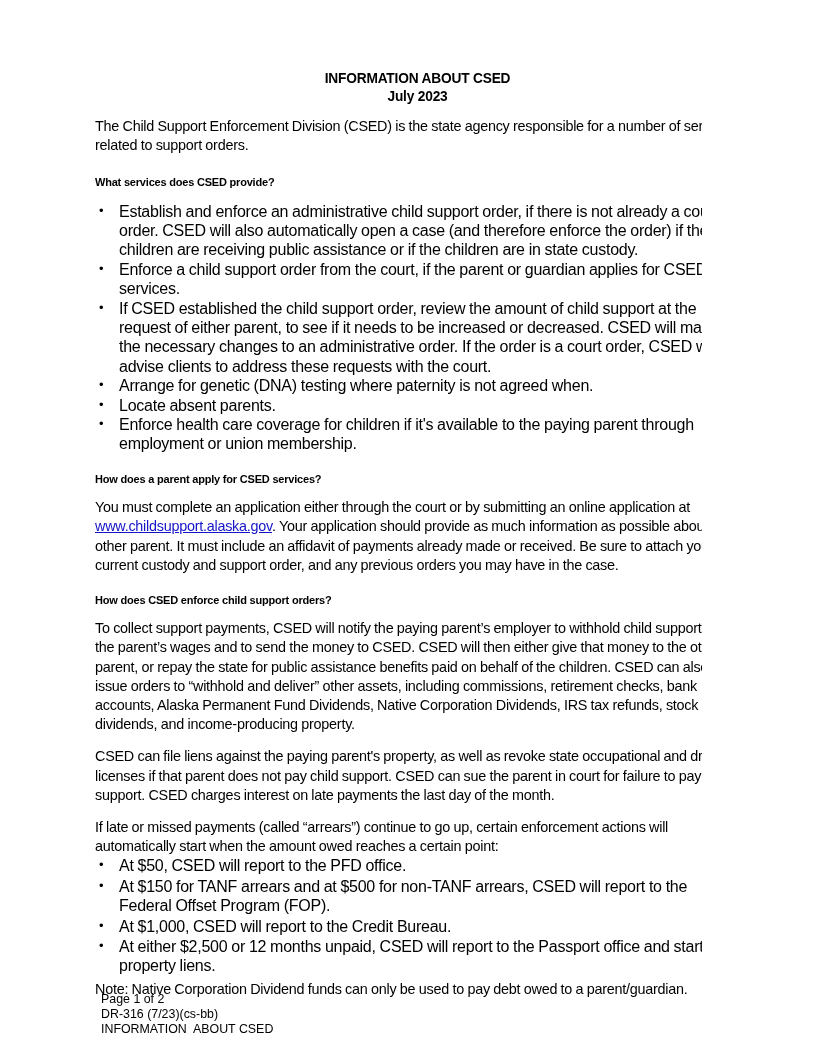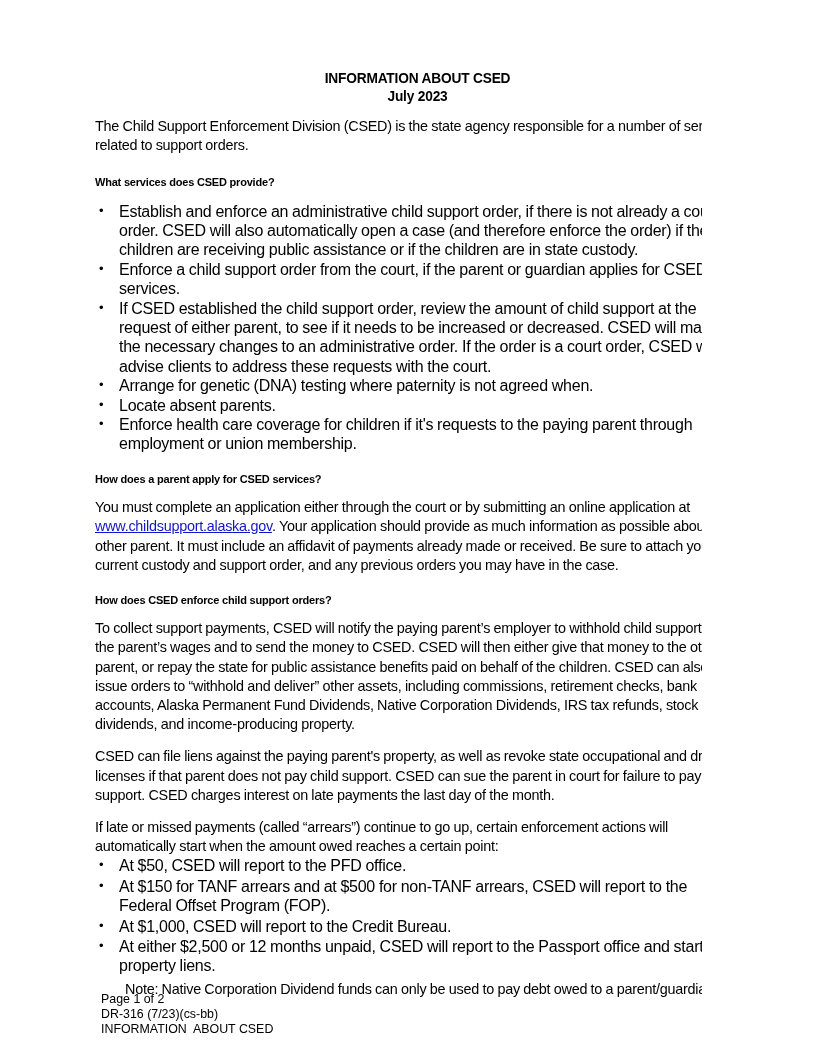--- a/index.html
+++ b/index.html
@@ -96,21 +96,20 @@
   }
   ul.bullets.spaced li {
     margin-bottom: 1px;
   }
   .link {
     color: #1414c8;
     text-decoration: underline;
     margin-top: 30px;
   }
   .note-label {
-    margin-left: 30px;
   }
   .note-para {
     font-size: 14.4px;
     line-height: 19.2px;
     letter-spacing: -0.25px;
     margin: 4px 0 0 0;
     word-spacing: -0.3px;
   }
   .footer {
     position: absolute;
@@ -140,21 +139,21 @@
     <p class="para">The Child Support Enforcement Division (CSED) is the state agency responsible for a number of services related to support orders.</p>
 
     <div class="sec-block">
       <h2 class="heading first">What services does CSED provide?</h2>
       <ul class="bullets">
         <li>Establish and enforce an administrative child support order, if there is not already a court order.  CSED will also automatically open a case (and therefore enforce the order) if the children are receiving public assistance or if the children are in state custody.</li>
         <li>Enforce a child support order from the court, if the parent or guardian applies for CSED services.</li>
         <li>If CSED established the child support order, review the amount of child support at the request of either parent, to see if it needs to be increased or decreased.  CSED will make the necessary changes to an administrative order.  If the order is a court order, CSED will advise clients to address these requests with the court.</li>
         <li>Arrange for genetic (DNA) testing where paternity is not agreed when.</li>
         <li>Locate absent parents.</li>
-        <li>Enforce health care coverage for children if it's requests to the paying parent through employment or union membership.</li>
+        <li>Enforce health care coverage for children if it's available to the paying parent through employment or union membership.</li>
       </ul>
     </div>
 
     <div class="sec-block">
       <h2 class="heading">How does a parent apply for CSED services?</h2>
       <p class="para"><span>You must complete an application either through the court or by submitting an online application at </span><a class="link" href="#">www.childsupport.alaska.gov</a><span>.  Your application should provide as much information as possible about the other parent.  It must include an affidavit of payments already made or received.  Be sure to attach your current custody and support order, and any previous orders you may have in the case.</span></p>
     </div>
 
     <div class="sec-block">
       <h2 class="heading">How does CSED enforce child support orders?</h2>

